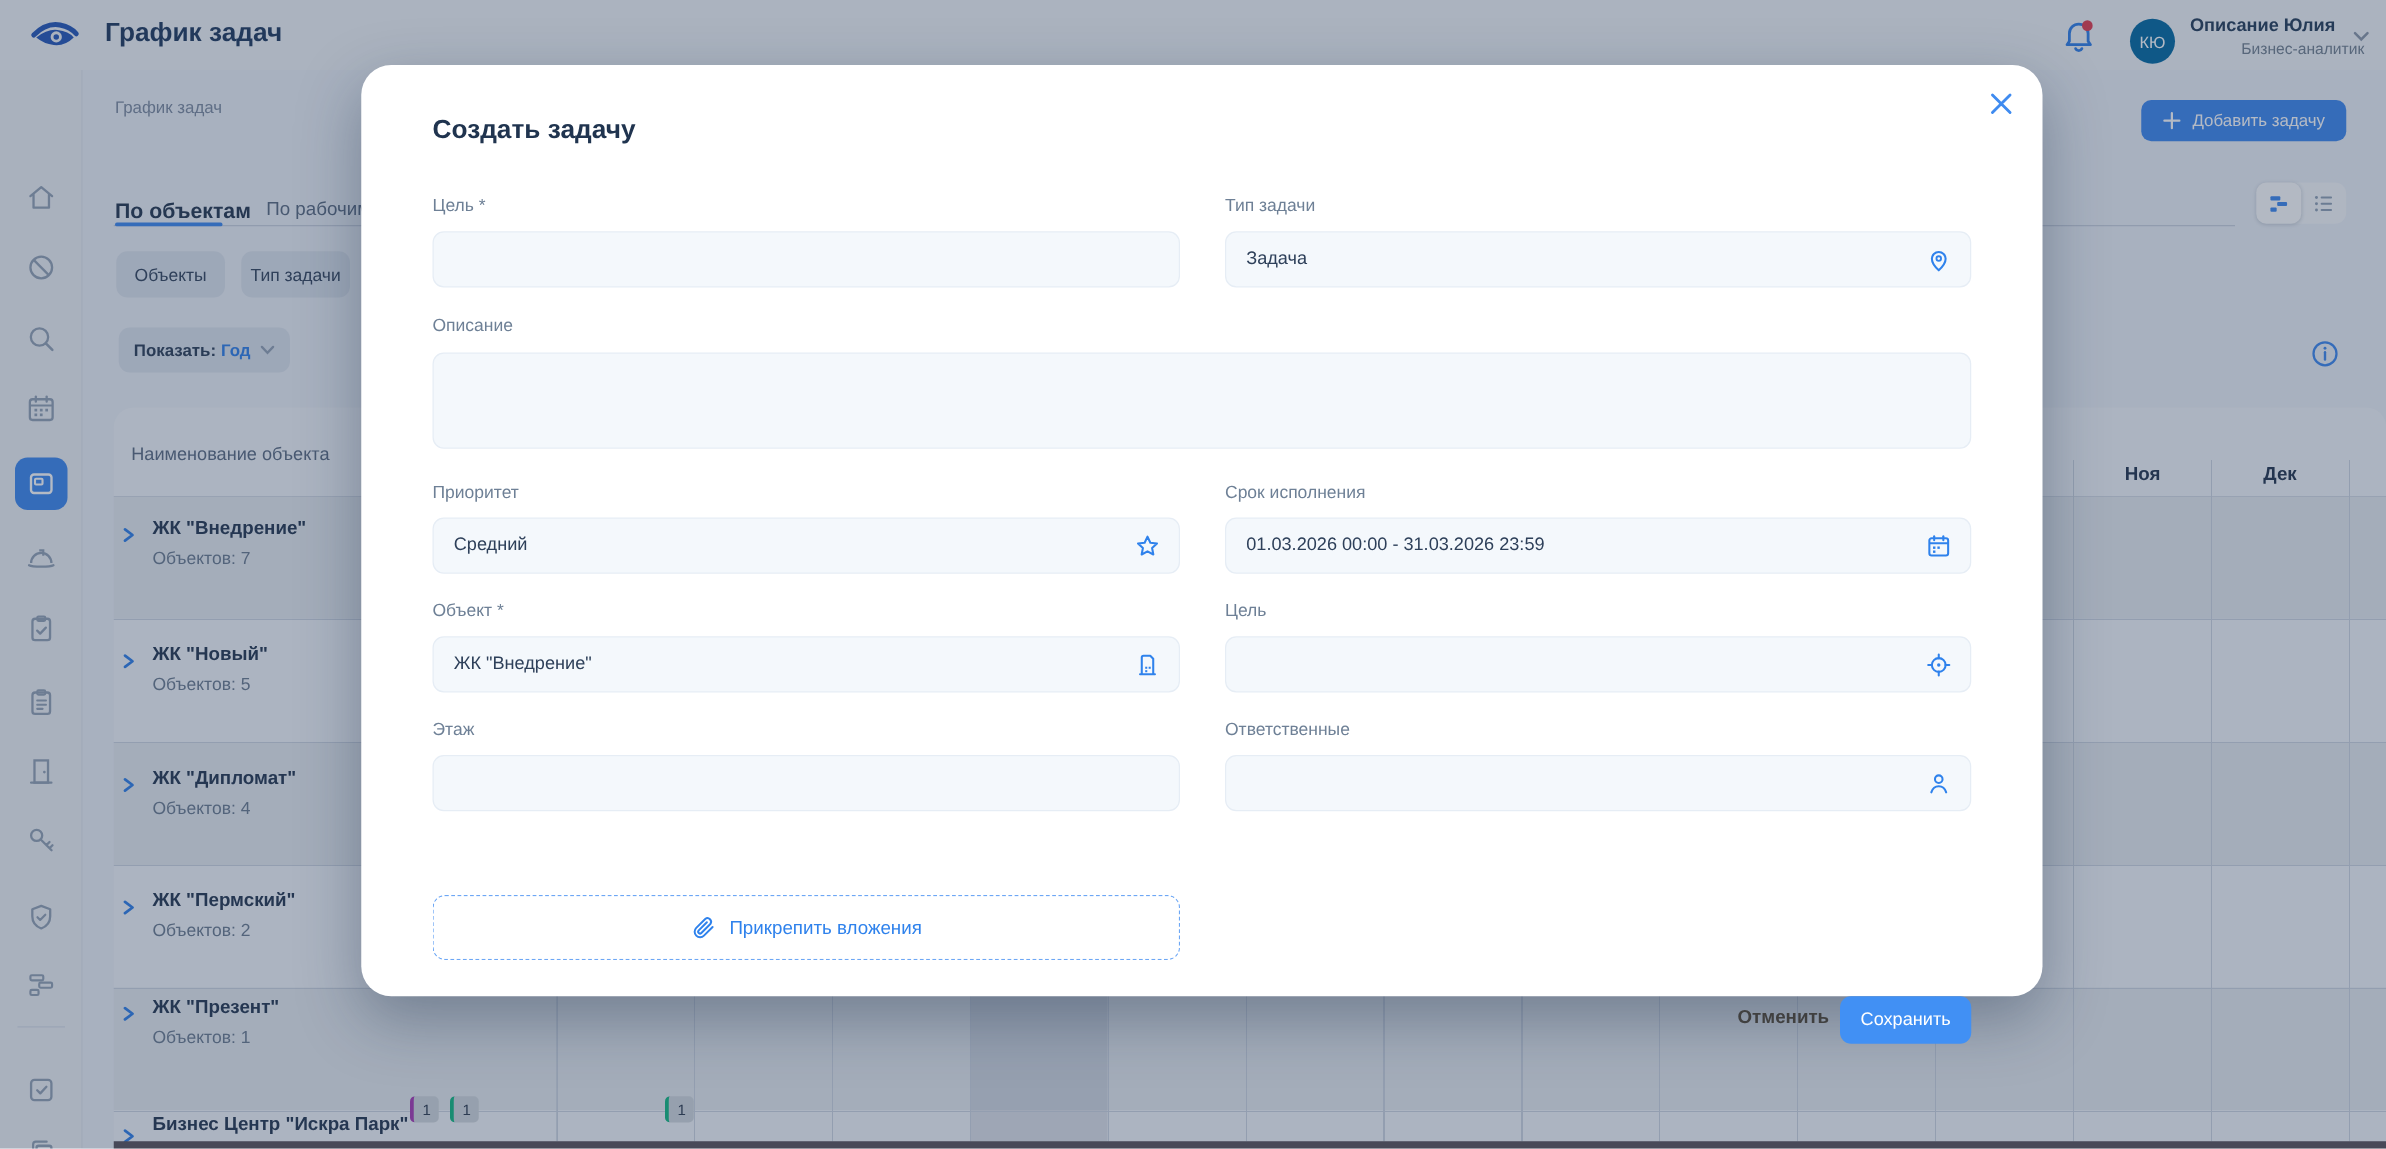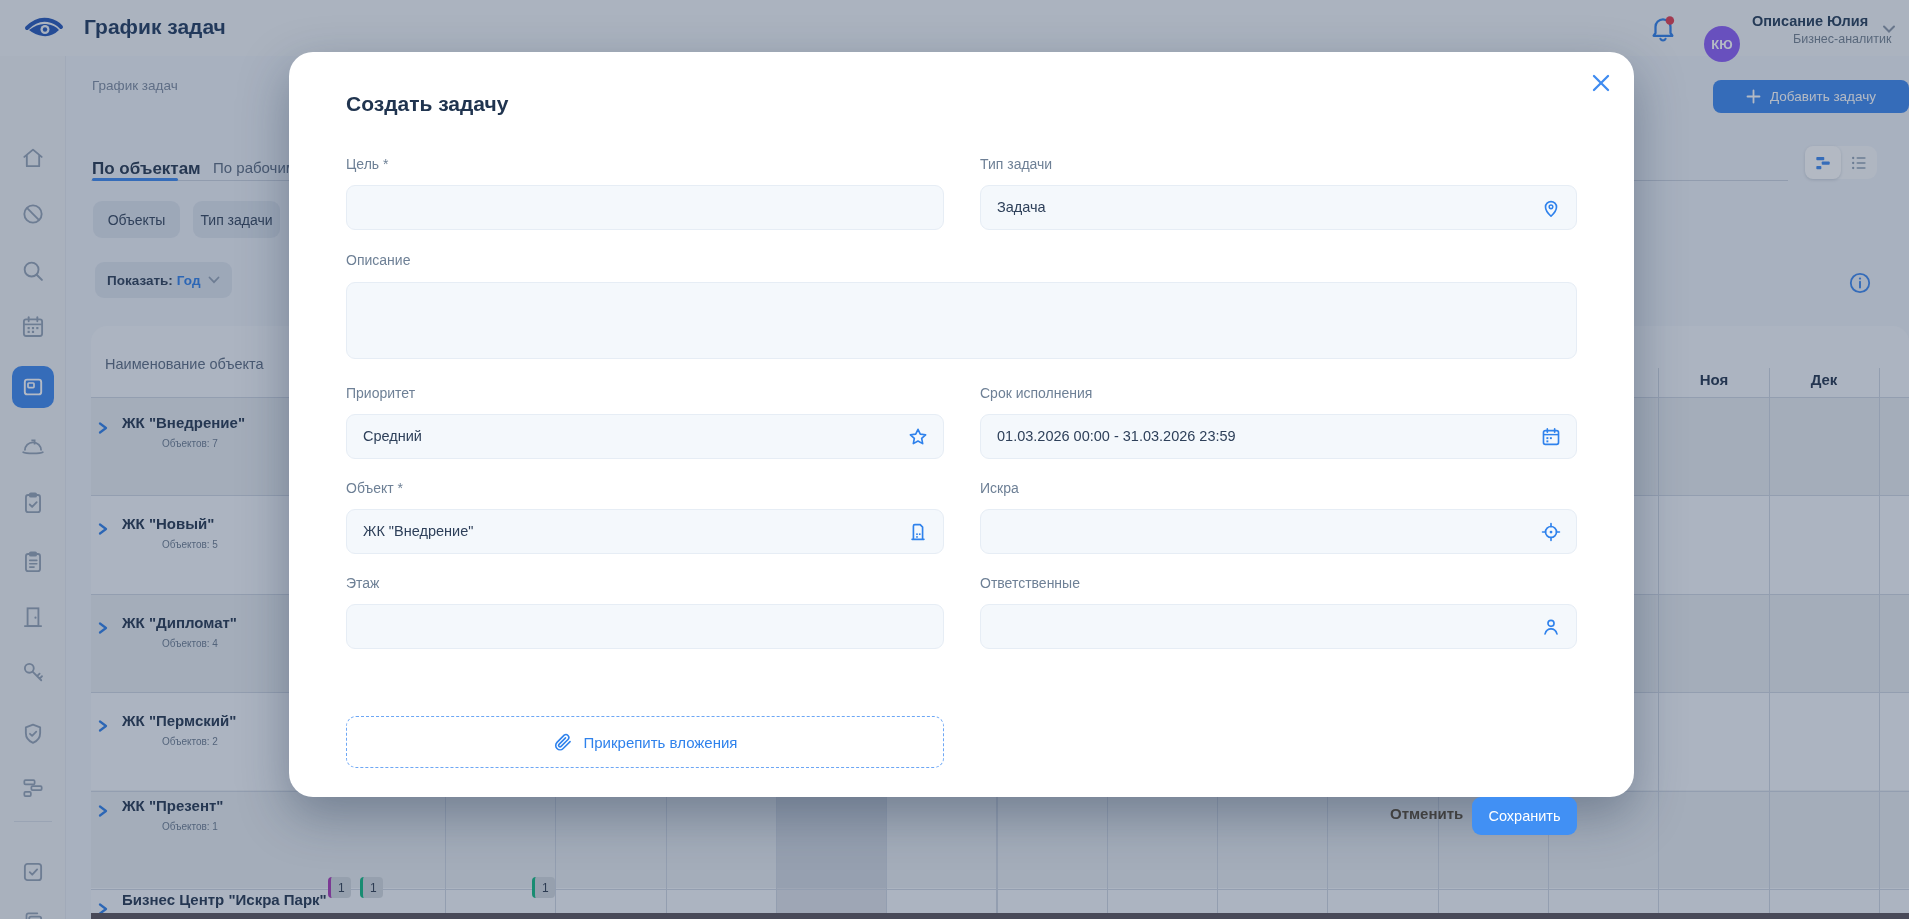--- a/index.html
+++ b/index.html
@@ -4,36 +4,36 @@
 <style>
   html,body{margin:0;padding:0;background:#dfe4ea;}
   *{box-sizing:border-box;}
   .screen{position:relative;width:1909px;height:919px;overflow:hidden;
           font-family:"Liberation Sans",sans-serif;background:#edf1f7;}
   .abs{position:absolute;}
 
   
   .hdr{position:absolute;left:0;top:0;width:1909px;height:56px;background:#f1f4f8;}
   .app-title{position:absolute;left:84px;top:15px;font-size:21px;font-weight:bold;color:#1f3a5f;}
-  .avatar{position:absolute;left:1704px;top:26px;width:36px;height:36px;border-radius:50%;
-          background:#8b5cf6;color:#fff;font-size:13px;font-weight:bold;
+  .avatar{position:absolute;left:1704px;top:15px;width:36px;height:36px;border-radius:50%;
+          background:#0369a1;color:#fff;font-size:13px;font-weight:normal;
           display:flex;align-items:center;justify-content:center;}
   .u-name{position:absolute;left:1752px;top:13px;font-size:14.5px;font-weight:bold;color:#243c58;white-space:nowrap;}
   .u-role{position:absolute;left:1752px;top:32px;font-size:12.5px;color:#72808f;white-space:nowrap;margin-left:41px;}
 
   
   .sbar{position:absolute;left:0;top:56px;width:66px;height:863px;background:#eef1f5;border-right:1px solid #e2e7ee;}
   .s-item{position:absolute;left:20px;width:26px;height:26px;color:#93a1b4;}
   .s-active{position:absolute;left:12px;width:42px;height:42px;background:#3c87ef;border-radius:10px;
             display:flex;align-items:center;justify-content:center;color:#fff;}
   .s-div{position:absolute;left:14px;width:38px;height:1px;background:#d8dee7;}
 
   
   .crumb{position:absolute;left:92px;top:78px;font-size:13.5px;color:#7d8ba0;}
-  .add-btn{position:absolute;left:1713px;top:80px;width:196px;height:33px;background:#3c87ef;border-radius:8px;
+  .add-btn{position:absolute;left:1713px;top:80px;width:164px;height:33px;background:#3c87ef;border-radius:8px;
            color:#fff;font-size:13.5px;display:flex;align-items:center;justify-content:center;gap:9px;cursor:pointer;}
   .tabline{position:absolute;left:91px;top:180px;width:1697px;height:1px;background:#c9d2de;}
   .tab1{position:absolute;left:92px;top:159px;font-size:17px;font-weight:bold;color:#24364f;}
   .tab1u{position:absolute;left:92px;top:178px;width:86px;height:3px;background:#3c87ef;border-radius:2px;}
   .tab2{position:absolute;left:213px;top:159px;font-size:15px;color:#5a6a80;white-space:nowrap;}
   .chip{position:absolute;top:201px;width:87px;height:37px;background:#dce3ed;border-radius:9px;
         font-size:14px;color:#33445c;display:flex;align-items:center;justify-content:center;cursor:pointer;}
   .show-chip{position:absolute;left:95px;top:262px;width:137px;height:36px;background:#dce3ed;border-radius:9px;
         display:flex;align-items:center;padding:0 12px;gap:4px;font-size:13.5px;cursor:pointer;}
   .show-pre{font-weight:bold;color:#2c3e57;}
@@ -49,21 +49,21 @@
   .panel{position:absolute;left:91px;top:326px;width:1818px;height:587px;background:#f3f6fa;border-radius:16px 16px 0 0;}
   .name-h{position:absolute;left:105px;top:356px;font-size:14.5px;color:#5b6b82;}
   .gridv{position:absolute;left:445px;top:368px;width:1464px;height:545px;
          background:repeating-linear-gradient(90deg,#cdd5e0 0 1px,transparent 1px 110.3px);}
   .gridh{position:absolute;left:91px;top:397px;width:1818px;height:516px;
          background:repeating-linear-gradient(180deg,#cdd5e0 0 1px,transparent 1px 98.4px);}
   .darkcol{position:absolute;left:776px;top:368px;width:110px;height:545px;background:rgba(104,119,141,0.16);}
   .rowshade{position:absolute;left:91px;width:1818px;height:98px;background:rgba(122,138,160,0.10);}
   .mon{position:absolute;top:371px;width:110px;text-align:center;font-size:15px;font-weight:bold;color:#22344e;}
   .r-title{position:absolute;left:122px;font-size:15px;font-weight:bold;color:#243650;white-space:nowrap;}
-  .r-sub{position:absolute;left:122px;font-size:10px;color:#6b7b90;margin-left:40px;}
+  .r-sub{position:absolute;left:122px;font-size:14px;color:#6b7b90;}
   .r-chev{position:absolute;left:97px;width:12px;height:12px;color:#2f7fe8;cursor:pointer;}
   .badge{position:absolute;top:877px;height:21px;background:#d2d8dd;border-radius:4px;display:flex;align-items:center;
          font-size:12px;color:#2e3c51;padding:0 6px 0 7px;border-left:3px solid #888;}
   .b-purple{border-left-color:#a83ab5;}
   .b-green{border-left-color:#10b981;}
   .botbar{position:absolute;left:91px;top:913px;width:1818px;height:6px;background:#5a525a;}
 
   
   .ovl{position:absolute;left:0;top:0;width:1909px;height:919px;background:rgba(40,58,86,0.35);}
   .modal{position:absolute;left:289px;top:52px;width:1345px;height:745px;background:#fff;border-radius:24px;
@@ -347,21 +347,21 @@
         <path d="M7 20V5.5A1.5 1.5 0 0 1 8.5 4h5.9L17 6.6V20" fill="none" stroke="currentColor" stroke-width="1.8" stroke-linejoin="round"></path>
         <line x1="5.5" y1="20" x2="18.5" y2="20" stroke="currentColor" stroke-width="1.8" stroke-linecap="round"></line>
         <g fill="currentColor">
             <rect x="10" y="13.5" width="1.8" height="1.8"></rect>
             <rect x="13" y="13.5" width="1.8" height="1.8"></rect>
             <rect x="10" y="16.5" width="1.8" height="1.8"></rect>
           </g>
       </svg>
     </div>
 
-    <div class="lbl" style="left:691px;top:428px">Искра</div>
+    <div class="lbl" style="left:691px;top:428px">Цель</div>
     <div class="box" style="left:691px;top:457px;width:597px">
       <svg class="fi" viewBox="0 0 24 24">
         <circle cx="12" cy="12" r="6" fill="none" stroke="currentColor" stroke-width="1.8"></circle>
         <circle cx="12" cy="12" r="1.5" fill="currentColor"></circle>
         <path d="M12 2.8v3.4M12 17.8v3.4M2.8 12h3.4M17.8 12h3.4" stroke="currentColor" stroke-width="1.8" stroke-linecap="round"></path>
       </svg>
     </div>
 
     <div class="lbl" style="left:57px;top:523px">Этаж</div>
     <div class="box" style="left:57px;top:552px;width:598px"></div>

